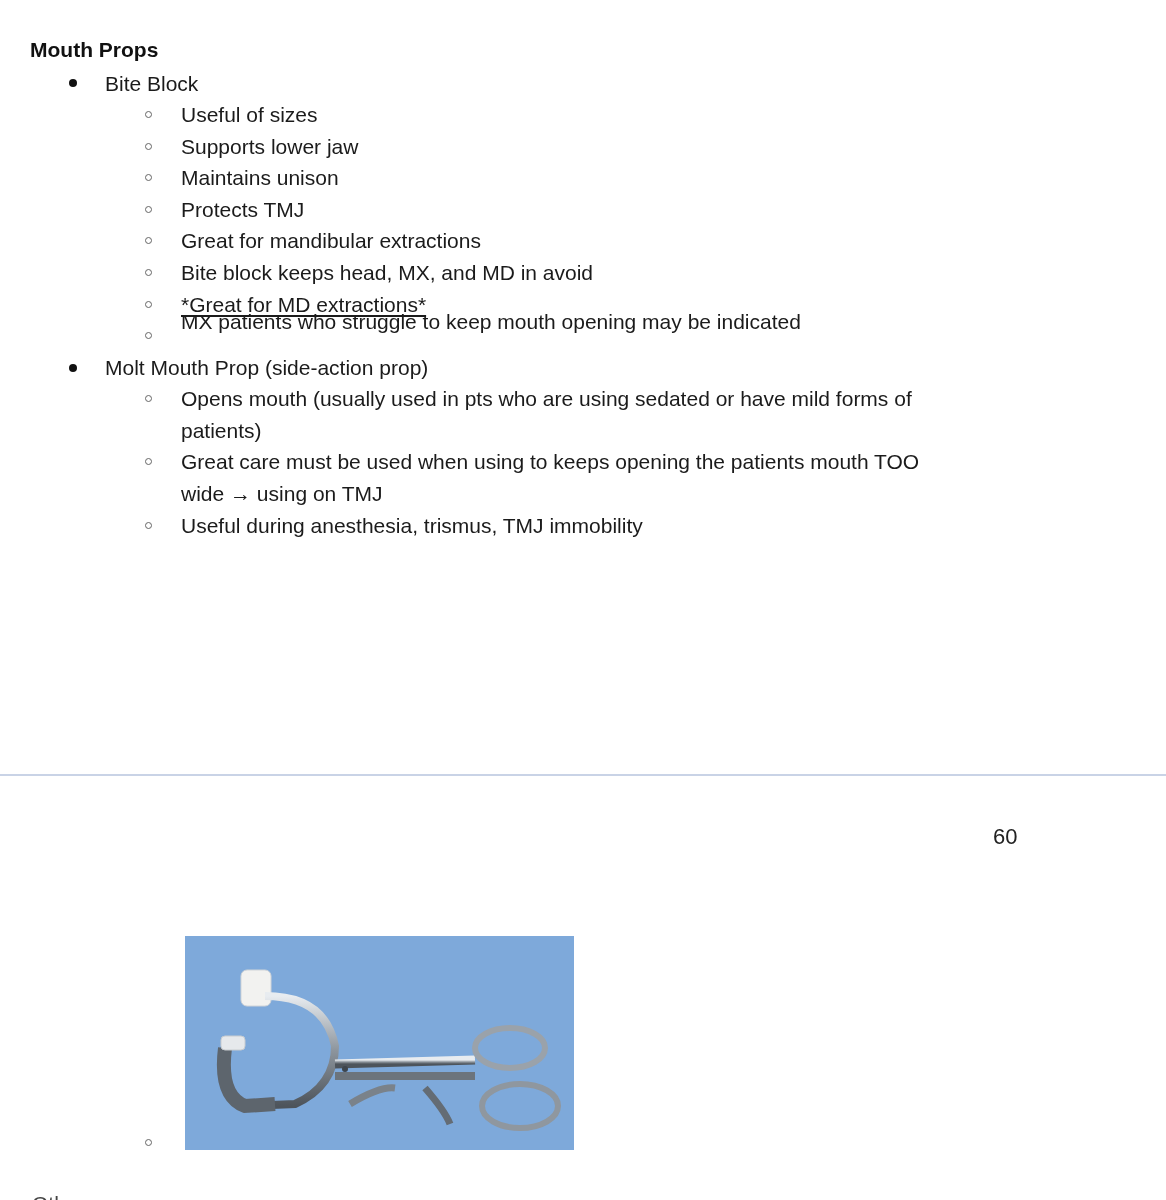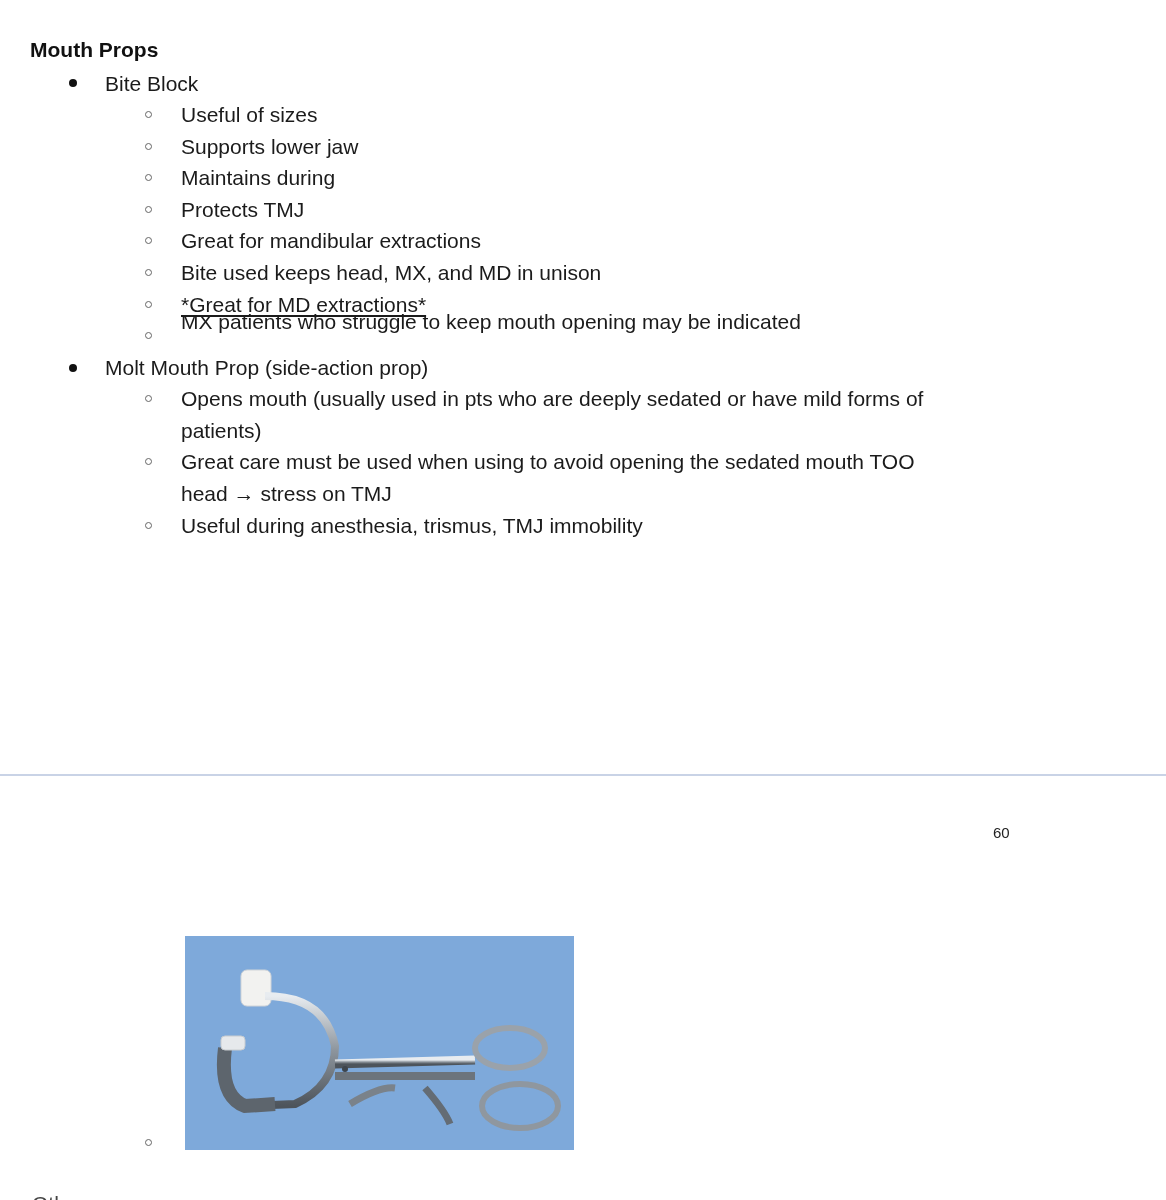--- a/index.html
+++ b/index.html
@@ -9,58 +9,58 @@
   }
   .heading { position:absolute; left:30px; top:38px; font-size:21px; font-weight:bold; color:#111; }
   .row { position:absolute; font-size:21px; line-height:31px; white-space:nowrap; }
   .l1 { left:105px; }
   .l2 { left:181px; }
   .bullet { position:absolute; }
   .bullet.filled { width:8px; height:8px; border-radius:50%; background:#111; left:69px; }
   .bullet.hollow { width:7px; height:7px; border-radius:50%; border:1.5px solid #666; left:145px; box-sizing:border-box; }
   .u { text-decoration:underline; text-underline-offset:3px; }
   .page-break { position:absolute; left:0; top:774px; width:1166px; height:2px; background:#c9d3e6; }
-  .page-num { position:absolute; left:993px; top:824px; font-size:15px; color:#222; }
+  .page-num { position:absolute; left:993px; top:824px; font-size:22px; color:#222; }
   .img-box { position:absolute; left:185px; top:936px; width:389px; height:214px; background:#7ea9da; overflow:hidden; }
   .cut-bottom { position:absolute; left:32px; top:1192px; font-size:21px; color:#444; }
 </style>
 </head>
 <body>
 
 <div class="heading">Mouth Props</div>
 
 <span class="bullet filled" style="top:79px"></span>
 <div class="row l1" style="top:68px">Bite Block</div>
 
 <span class="bullet hollow" style="top:111px"></span>
 <div class="row l2" style="top:99px">Useful of sizes</div>
 <span class="bullet hollow" style="top:143px"></span>
 <div class="row l2" style="top:131px">Supports lower jaw</div>
 <span class="bullet hollow" style="top:174px"></span>
-<div class="row l2" style="top:162px">Maintains during</div>
+<div class="row l2" style="top:162px">Maintains unison</div>
 <span class="bullet hollow" style="top:206px"></span>
 <div class="row l2" style="top:194px">Protects TMJ</div>
 <span class="bullet hollow" style="top:237px"></span>
 <div class="row l2" style="top:225px">Great for mandibular extractions</div>
 <span class="bullet hollow" style="top:269px"></span>
-<div class="row l2" style="top:257px">Bite used keeps head, MX, and MD in unison</div>
+<div class="row l2" style="top:257px">Bite block keeps head, MX, and MD in avoid</div>
 <span class="bullet hollow" style="top:301px"></span>
 <div class="row l2 u" style="top:289px">*Great for MD extractions*</div>
 <span class="bullet hollow" style="top:332px"></span>
 <div class="row l2" style="top:306px">MX patients who struggle to keep mouth opening may be indicated</div>
 
 <span class="bullet filled" style="top:364px"></span>
 <div class="row l1" style="top:352px">Molt Mouth Prop (side-action prop)</div>
 
 <span class="bullet hollow" style="top:395px"></span>
-<div class="row l2" style="top:383px">Opens mouth (usually used in pts who are deeply sedated or have mild forms of</div>
+<div class="row l2" style="top:383px">Opens mouth (usually used in pts who are using sedated or have mild forms of</div>
 <div class="row l2" style="top:415px">patients)</div>
 <span class="bullet hollow" style="top:458px"></span>
-<div class="row l2" style="top:446px">Great care must be used when using to avoid opening the sedated mouth TOO</div>
-<div class="row l2" style="top:478px">head → stress on TMJ</div>
+<div class="row l2" style="top:446px">Great care must be used when using to keeps opening the patients mouth TOO</div>
+<div class="row l2" style="top:478px">wide → using on TMJ</div>
 <span class="bullet hollow" style="top:522px"></span>
 <div class="row l2" style="top:510px">Useful during anesthesia, trismus, TMJ immobility</div>
 
 <div class="page-break"></div>
 <div class="page-num">60</div>
 
 <span class="bullet hollow" style="top:1139px"></span>
 <div class="img-box" title="Molt mouth prop instrument on blue background">
   <svg width="389" height="214" viewBox="0 0 389 214">
     <defs>

